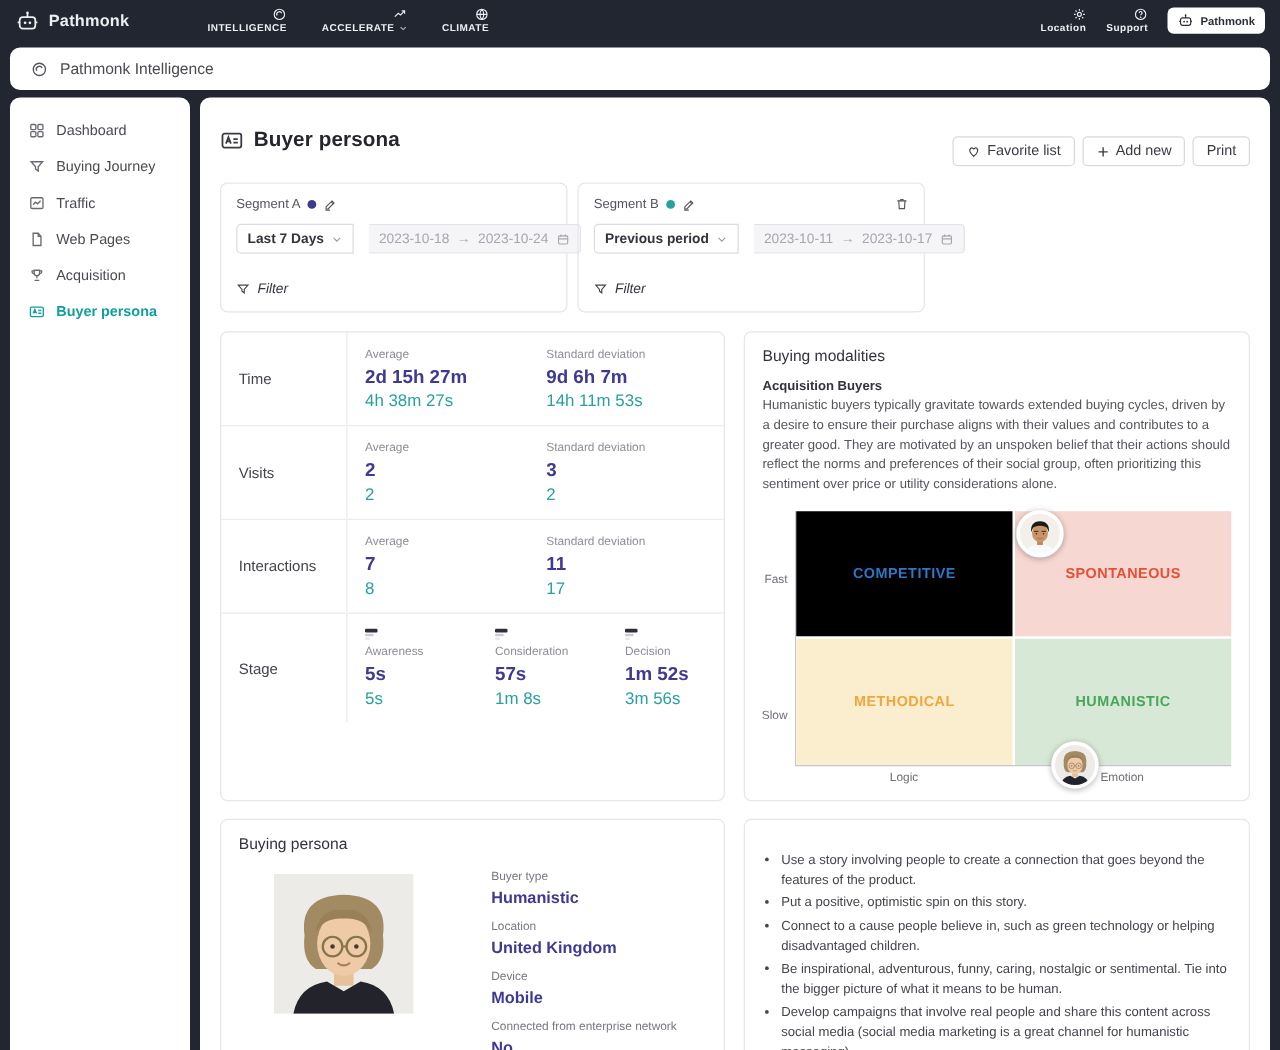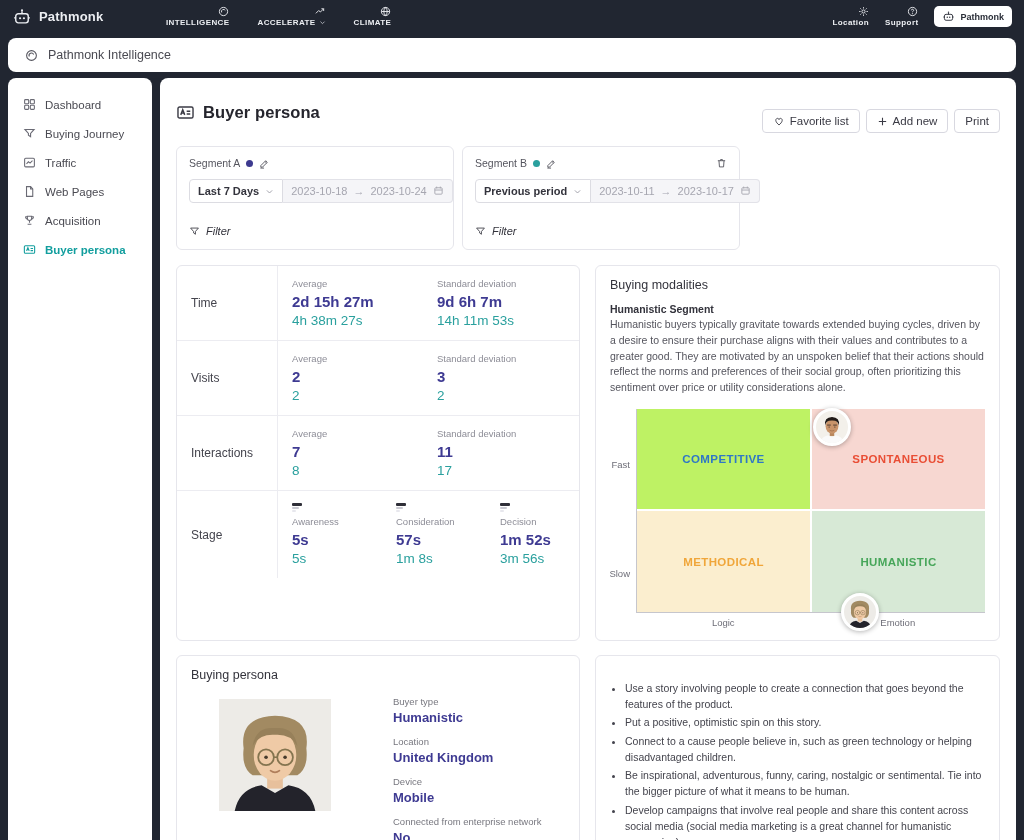--- a/index.html
+++ b/index.html
@@ -42,21 +42,21 @@
   .segments-row { display:flex; gap:8px; margin-bottom:15px; }
   .segment-card { width:278px; border:1px solid #e5e5eb; border-radius:6px; padding:10px 12px 12px; }
   .seg-head { display:flex; align-items:center; gap:6px; }
   .seg-name { font-size:10.5px; color:#55555e; }
   .seg-dot { width:7px; height:7px; border-radius:50%; }
   .seg-edit { color:#55555e; display:flex; cursor:pointer; }
   .seg-trash { margin-left:auto; color:#55555e; display:flex; cursor:pointer; }
   .seg-controls { display:flex; margin-top:10px; }
   .seg-select { display:flex; align-items:center; gap:6px; border:1px solid #dcdce2; border-radius:4px 0 0 4px; background:#fff; padding:5px 8px; font-size:11px; font-weight:700; color:#33333c; cursor:pointer; white-space:nowrap; }
   .seg-select .chev { color:#9a9aa4; display:flex; }
-  .seg-dates { display:flex; gap:6px; background:#f5f5f8; border:1px solid #e2e2e8; border-left:none; border-radius:0 4px 4px 0; padding:5px 8px; font-size:11px; color:#a6a6b0; white-space:nowrap; }
+  .seg-dates { display:flex; align-items:center; gap:6px; background:#f5f5f8; border:1px solid #e2e2e8; border-left:none; border-radius:0 4px 4px 0; padding:5px 8px; font-size:11px; color:#a6a6b0; white-space:nowrap;margin-left:12px; }
   .seg-dates .cal { color:#a6a6b0; display:flex; }
   .seg-filter { display:flex; align-items:center; gap:6px; margin-top:22px; font-size:11px; color:#33333c; cursor:pointer;font-style:italic; }
   .seg-filter .ic { color:#44444d; display:flex; }
 
   
   .grid { display:grid; grid-template-columns:404px 1fr; gap:14px 15px; align-items:stretch; }
   .card { border:1px solid #e6e6ec; border-radius:6px; background:#fff; }
   .card-pad { padding:12px 14px; }
   .card-title { font-size:12.5px; color:#33333c; }
 
@@ -502,32 +502,32 @@
               <div class="cc-col-h">Decision</div>
               <div class="cc-a">1m 52s</div>
               <div class="cc-b">3m 56s</div>
             </div>
           </div>
         </div>
       </section>
 
       <section class="card card-pad">
         <div class="card-title">Buying modalities</div>
-        <div class="bm-heading">Humanistic Segment</div>
+        <div class="bm-heading">Acquisition Buyers</div>
         <p class="bm-desc">Humanistic buyers typically gravitate towards extended buying cycles, driven by a desire to ensure their purchase aligns with their values and contributes to a greater good. They are motivated by an unspoken belief that their actions should reflect the norms and preferences of their social group, often prioritizing this sentiment over price or utility considerations alone.</p>
 
         <div class="quad-wrap">
           <div class="quad-ylab">
             <span class="top">Fast</span>
             <span class="bot">Slow</span>
           </div>
           <div class="quad-main">
             <div class="quad-plot">
               <div class="quad-grid">
-                <div class="quad-cell" style="background: #bef264; color: rgb(46, 119, 199);">
+                <div class="quad-cell" style="background: #000000; color: rgb(46, 119, 199);">
                     <span>COMPETITIVE</span>
                   </div>
                 <div class="quad-cell" style="background: rgb(247, 215, 209); color: rgb(233, 78, 53);">
                     <span>SPONTANEOUS</span>
                   </div>
                 <div class="quad-cell" style="background: rgb(251, 238, 207); color: rgb(240, 166, 58);">
                     <span>METHODICAL</span>
                   </div>
                 <div class="quad-cell" style="background: rgb(215, 233, 214); color: rgb(71, 166, 90);">
                     <span>HUMANISTIC</span>

